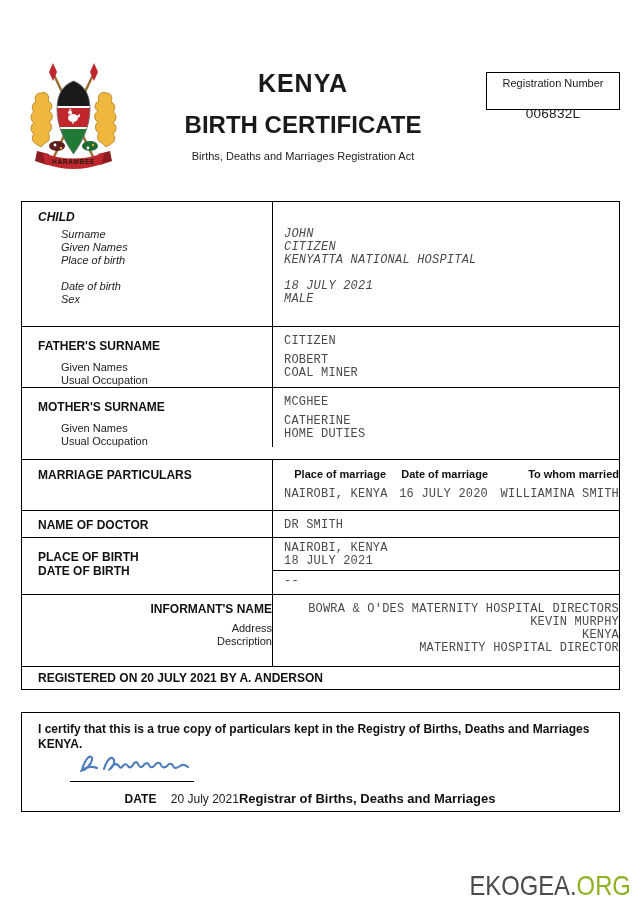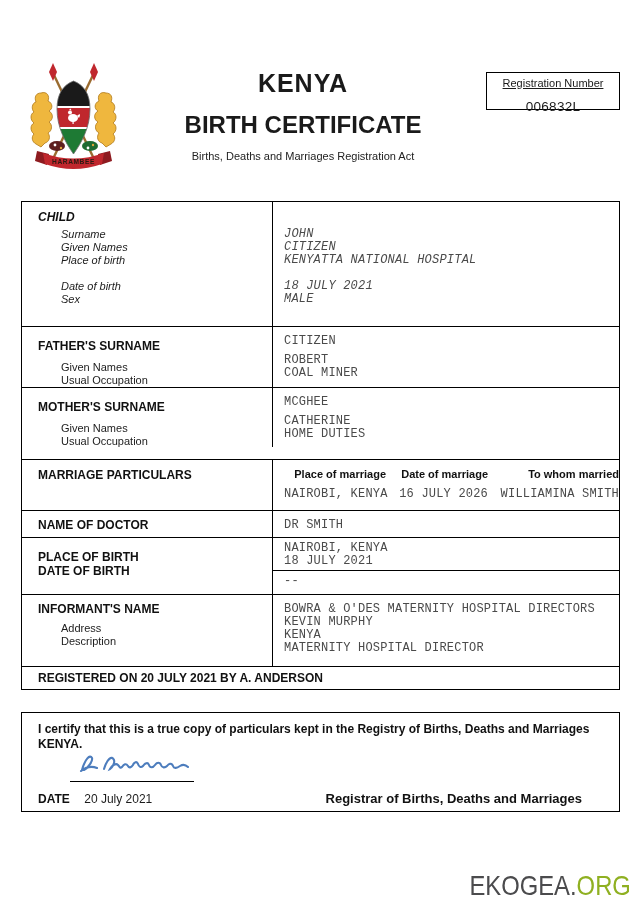--- a/index.html
+++ b/index.html
@@ -13,22 +13,22 @@
   
   .coat{position:absolute;left:27px;top:61px;width:93px;height:108px;}
   .titles{position:absolute;left:120px;top:70px;width:366px;text-align:center;}
   .country{font-size:25px;font-weight:bold;letter-spacing:1px;line-height:26px;}
   .doctitle{font-size:24px;font-weight:bold;margin-top:16px;line-height:25px;}
   .act{font-size:11px;margin-top:13px;color:#222;}
   .regbox{
     position:absolute;left:486px;top:72px;width:134px;height:38px;
     border:1.5px solid #000;box-sizing:border-box;text-align:center;
   }
-  .regbox .reglabel{font-size:11px;margin-top:4px;text-decoration:underline;}
-  .regbox .regnum{font-size:13.5px;margin-top:10px;letter-spacing:.3px;}
+  .regbox .reglabel{font-size:11px;margin-top:4px;}
+  .regbox .regnum{font-size:13.5px;margin-top:17px;letter-spacing:.3px;}
 
   
   .maintable{
     position:absolute;left:21px;top:201px;width:599px;height:489px;
     border:1.5px solid #000;box-sizing:border-box;
     display:flex;flex-direction:column;
   }
   .trow{display:flex;box-sizing:border-box;}
   .trow + .trow{border-top:1.5px solid #000;}
   .lcell{width:251px;box-sizing:border-box;border-right:1.5px solid #000;}
@@ -72,39 +72,39 @@
   .row-doctor .lcell{padding-top:7px;}
   .row-doctor .rcell{padding-top:8px;}
 
   .row-birth{height:59px;}
   .row-birth .lcell{padding-top:12px;}
   .row-birth .lcell .sechead{line-height:14px;}
   .row-birth .rcell{display:flex;flex-direction:column;padding:0;}
   .bsub1{height:33px;border-bottom:1.2px solid #000;box-sizing:border-box;padding:4px 0 0 11px;}
   .bsub2{flex:1;padding:4px 0 0 11px;}
 
-  .row-informant{height:75px;}
+  .row-informant{height:75px;text-align:right;}
   .row-informant .lcell{padding-top:7px;}
   .row-informant .lblblock{margin-top:6px;}
   .row-informant .rcell{padding-top:8px;}
 
   .row-registered{height:24px;align-items:center;}
   .row-registered .sechead{line-height:12px;}
 
   
   .certbox{
     position:absolute;left:21px;top:712px;width:599px;height:100px;
     border:1.2px solid #000;box-sizing:border-box;
   }
   .certtext{font-size:12px;font-weight:bold;line-height:15px;margin:9px 16px 0 16px;color:#111;}
   .sig{position:absolute;left:55px;top:33px;width:120px;height:35px;}
   .sigline{position:absolute;left:48px;top:68px;width:124px;border-top:1.2px solid #000;}
   .certfooter{
     position:absolute;left:16px;right:37px;top:76px;
-    display:flex;justify-content:space-between;align-items:baseline;
+    display:flex;justify-content:center;align-items:baseline;
   }
   .datelabel{font-size:12px;font-weight:bold;color:#111;}
   .dateval{font-size:12px;margin-left:10px;color:#1c1c1c;}
   .registrar{font-size:13px;font-weight:bold;color:#111;}
 
   
   .brand{
     position:absolute;right:11px;top:871px;
     font-size:28px;line-height:30px;letter-spacing:0;
     transform:scaleX(.85);transform-origin:100% 50%;
@@ -245,21 +245,21 @@
         <div class="sechead">MARRIAGE PARTICULARS</div>
       </div>
       <div class="rcell">
         <div class="mcols">
           <div class="mcol1">
             <div class="mhead">Place of marriage</div>
             <div class="mono mval">NAIROBI, KENYA</div>
           </div>
           <div class="mcol2">
             <div class="mhead">Date of marriage</div>
-            <div class="mono mval">16 JULY 2026</div>
+            <div class="mono mval">16 JULY 2020</div>
           </div>
           <div class="mcol3">
             <div class="mhead">To whom married</div>
             <div class="mono mval">WILLIAMINA SMITH</div>
           </div>
         </div>
       </div>
     </div>
 
     <div class="trow row-doctor">

